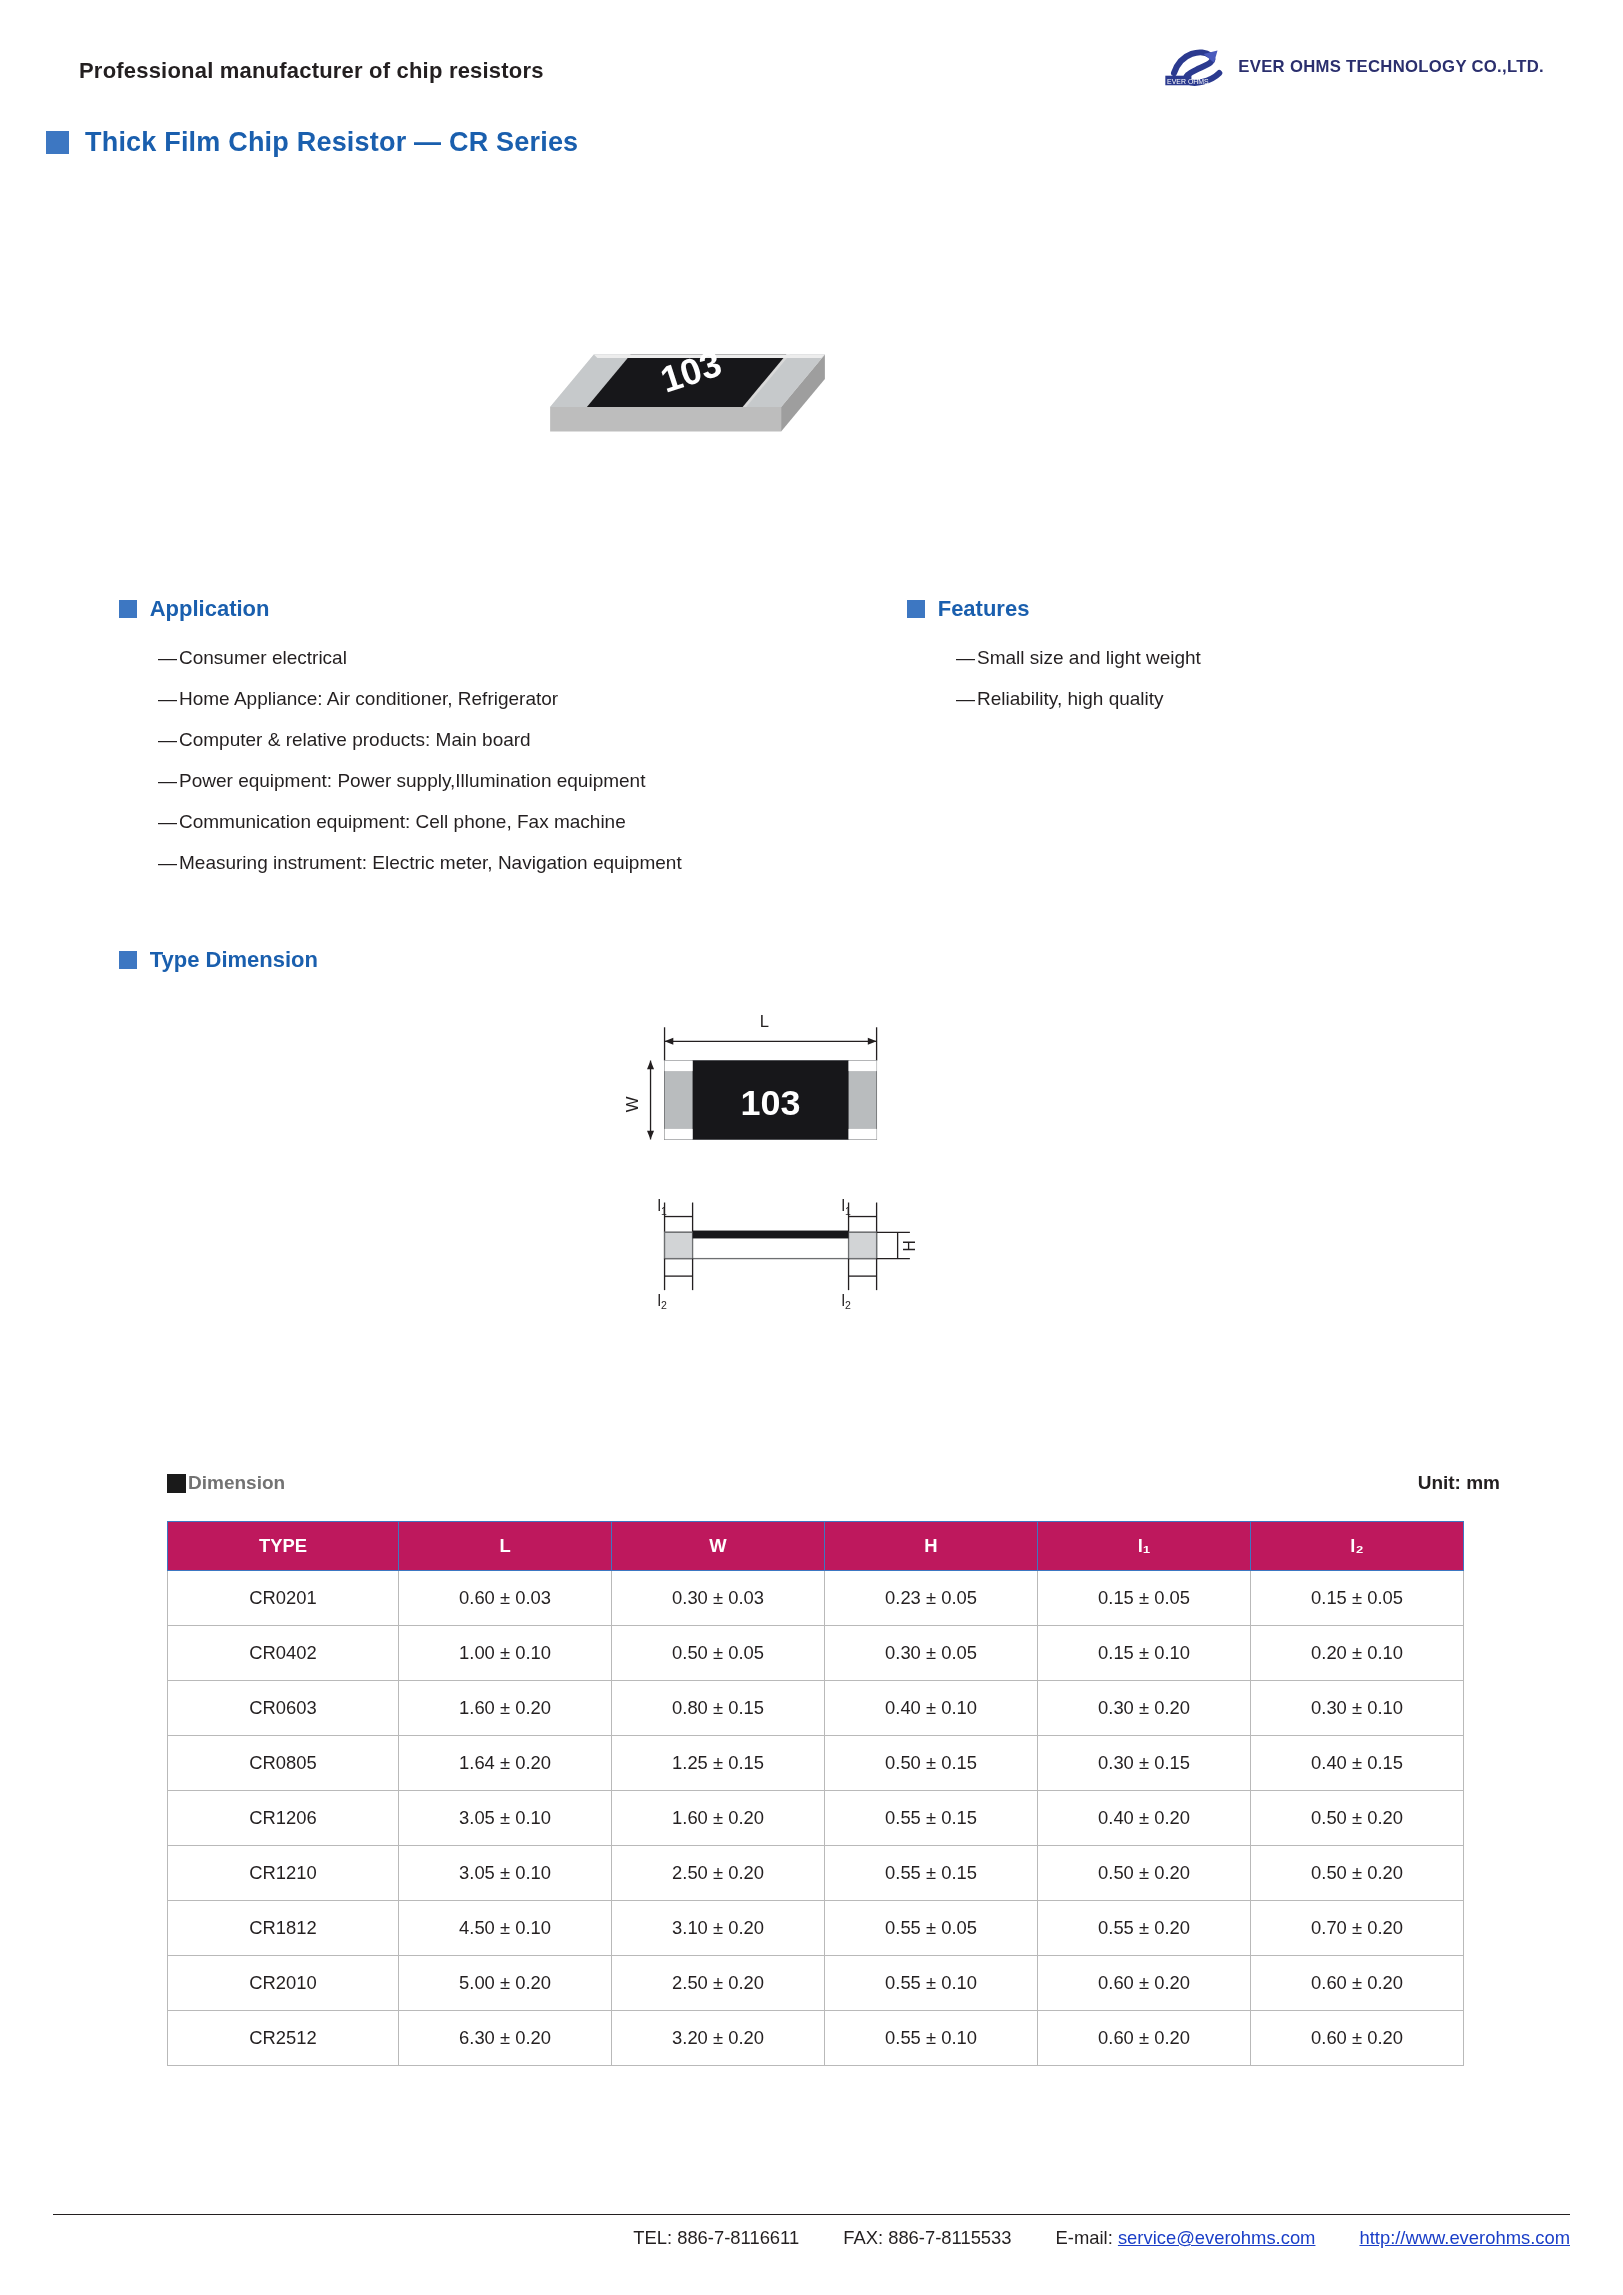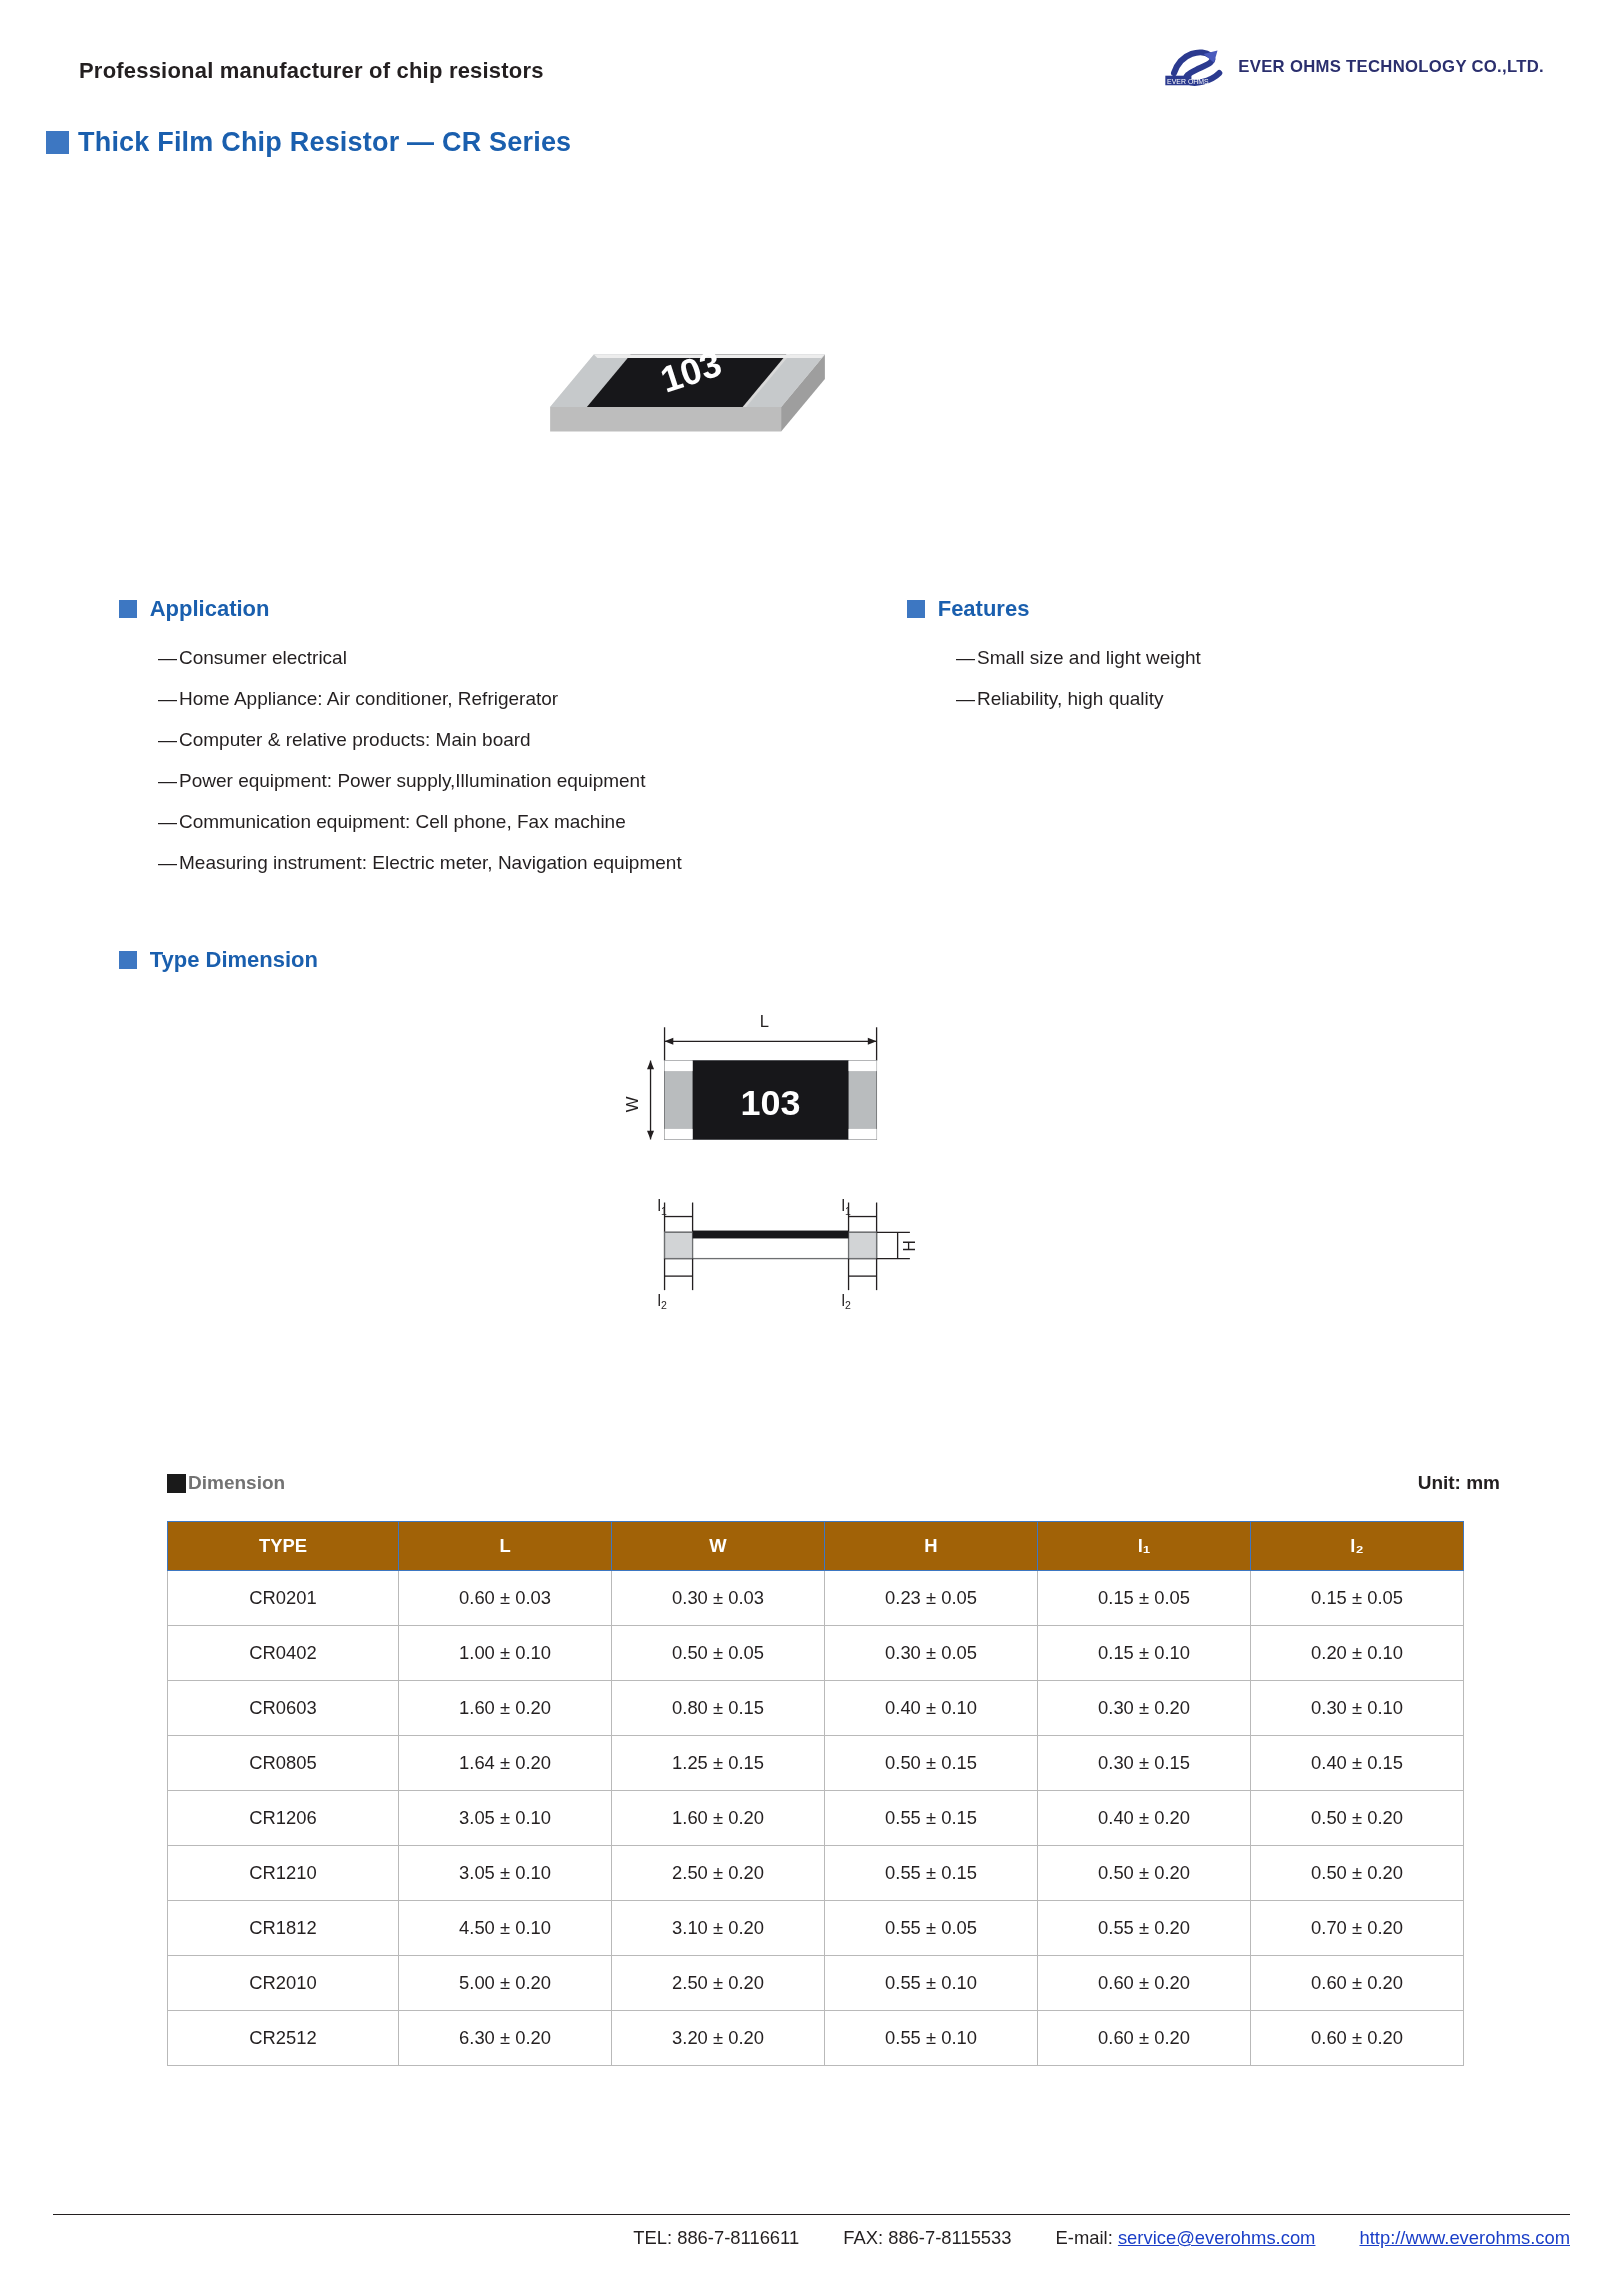--- a/index.html
+++ b/index.html
@@ -62,21 +62,21 @@
     white-space: nowrap;
   }
 
   
   .doc-title-row {
     position: absolute;
     top: 127px;
     left: 46px;
     display: flex;
     align-items: center;
-    gap: 9px;
+    gap: 16px;
   }
   .blue-square {
     width: 23px;
     height: 23px;
     background: #3d77c2;
     display: inline-block;
   }
   .doc-title {
     font-size: 27px;
     font-weight: bold;
@@ -178,21 +178,21 @@
 
   table.dim-table {
     position: absolute;
     top: 1521px;
     left: 167px;
     width: 1297px;
     border-collapse: collapse;
     table-layout: fixed;
   }
   table.dim-table th {
-    background: #a16207;
+    background: #be185d;
     color: #ffffff;
     font-size: 18.4px;
     font-weight: bold;
     height: 46px;
     border: 0.9px solid #3d77c2;
     text-align: center;
   }
   table.dim-table td {
     border: 0.9px solid #b9b9b9;
     height: 52px;

